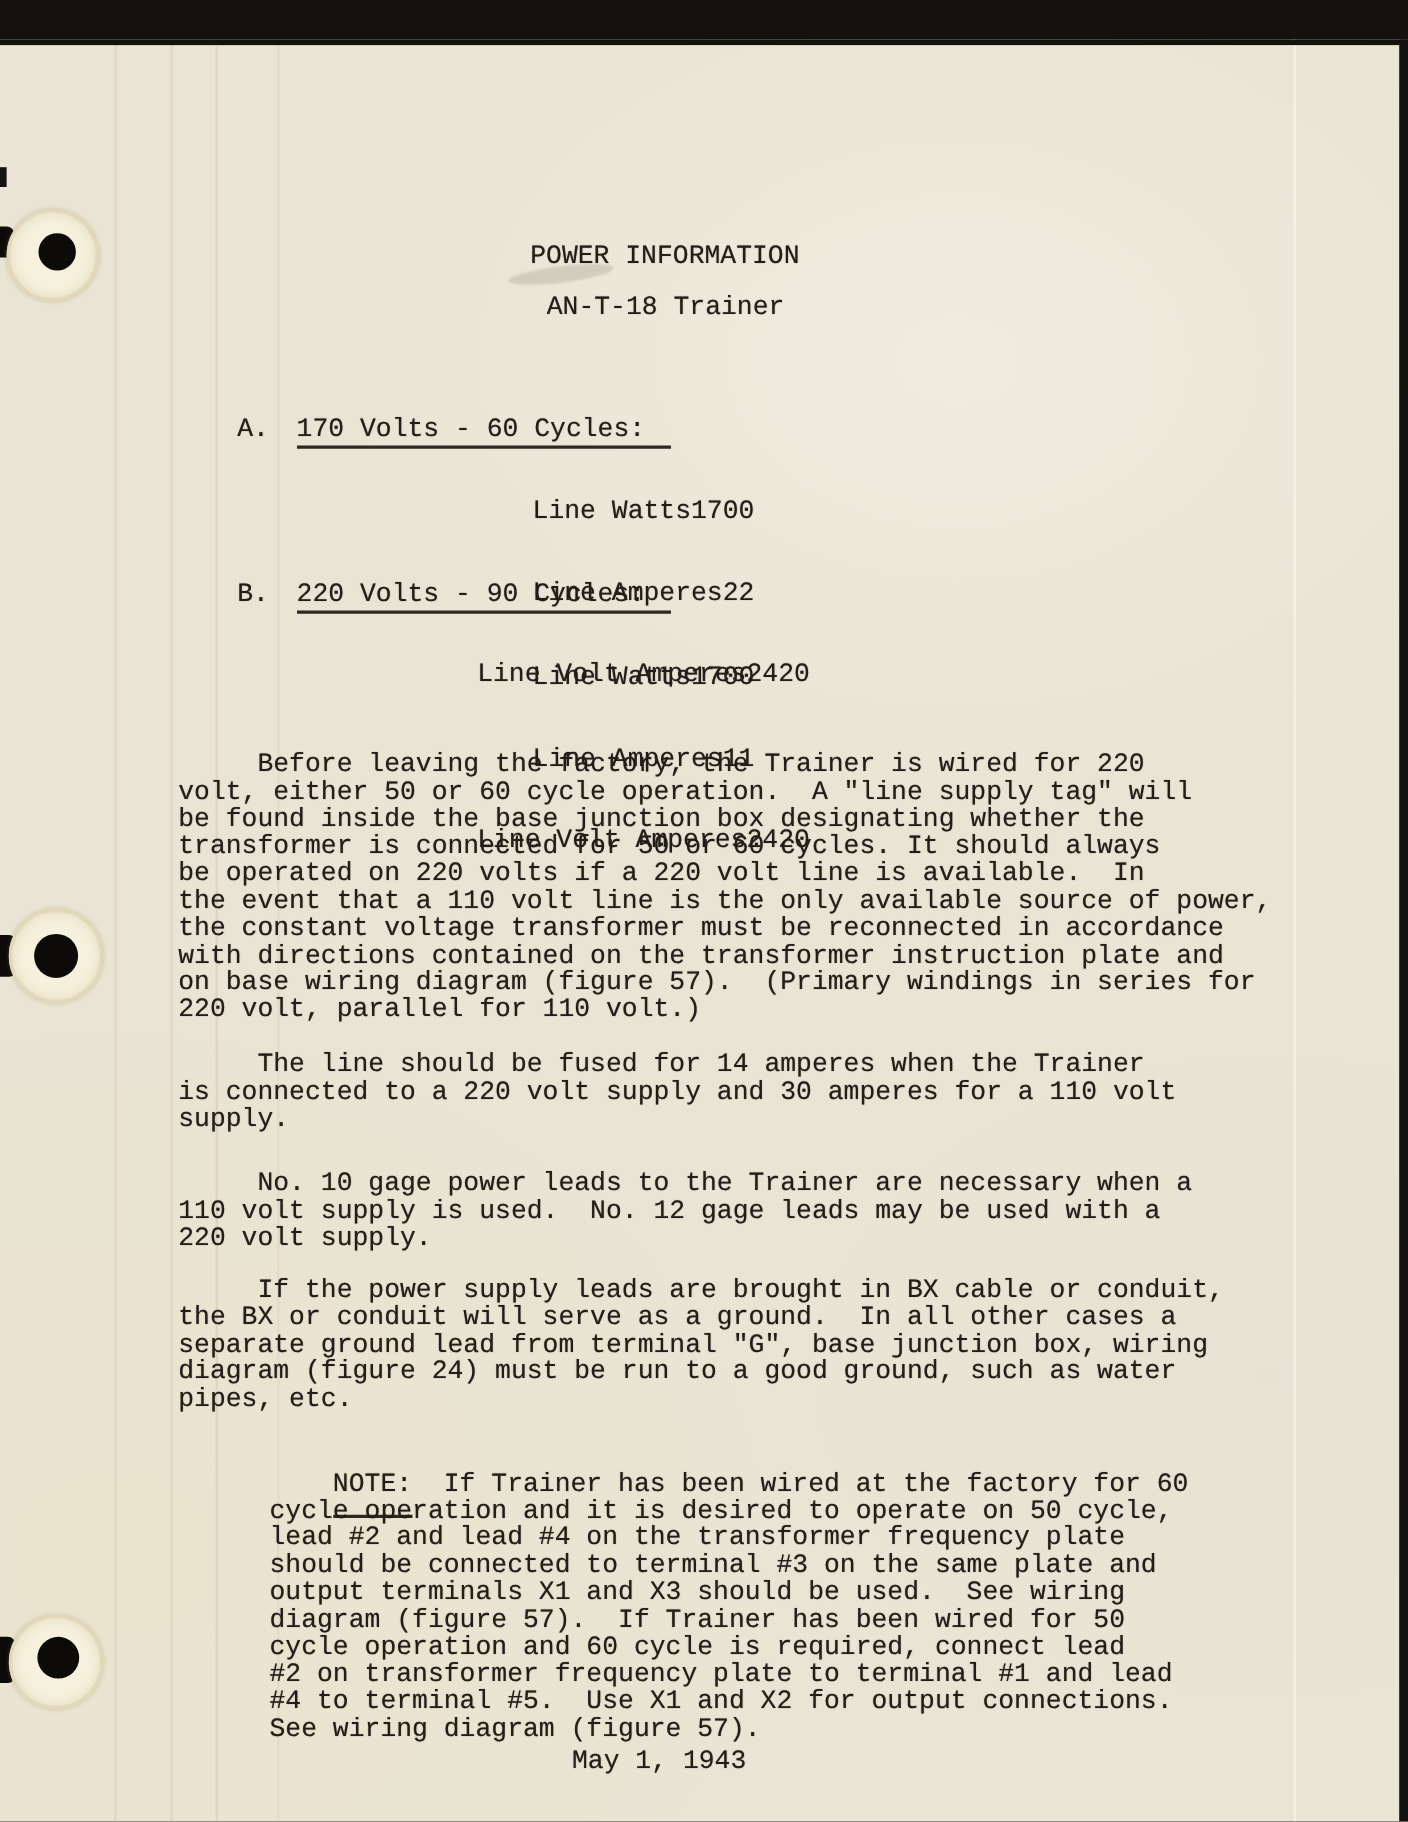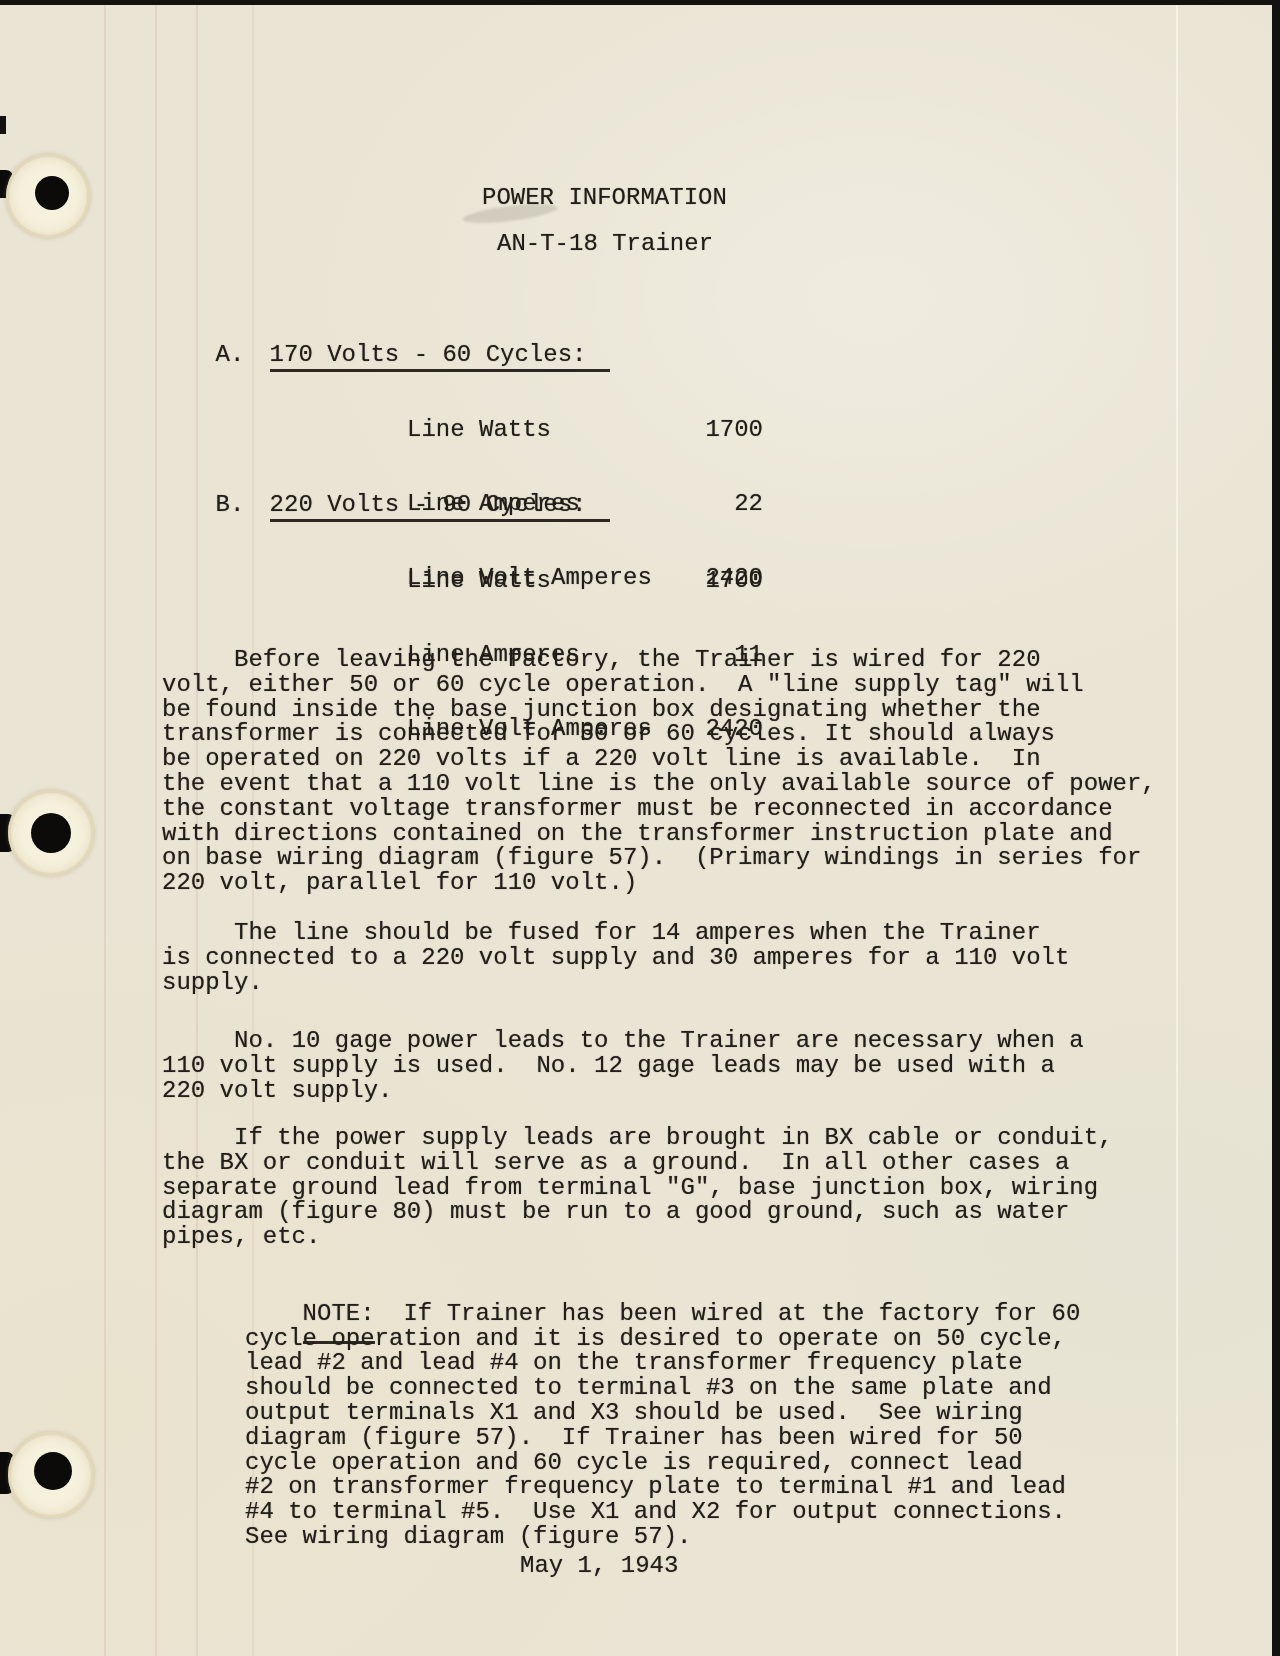--- a/index.html
+++ b/index.html
@@ -8,20 +8,21 @@
     background:#14120f;
     font-family:"Liberation Mono","DejaVu Sans Mono",monospace;
   }
   .page{
     position:absolute;inset:0;
     background:
       radial-gradient(ellipse 900px 650px at 68% 18%, rgba(255,255,255,0.28), rgba(255,255,255,0) 65%),
       radial-gradient(ellipse 1000px 800px at 8% 85%, rgba(235,226,200,0.45), rgba(235,226,200,0) 60%),
       radial-gradient(ellipse 700px 500px at 90% 75%, rgba(226,226,214,0.35), rgba(226,226,214,0) 60%),
       #e9e4d3;
+    margin-top: 36px;
   }
   
   .edge-top{position:absolute;top:0;left:0;width:100%;height:5px;background:#14120f;}
   .edge-right{position:absolute;top:0;right:0;width:8px;height:100%;background:#14120f;}
   .edge-corner{position:absolute;left:0;top:116px;width:6px;height:18px;background:#14120f;}
   
   .crease{position:absolute;top:0;bottom:0;width:2px;background:rgba(205,170,160,0.28);}
   .crease.light{background:rgba(255,255,250,0.5);}
   
   .ring{position:absolute;border-radius:50%;background:#f6f1dd;
@@ -36,21 +37,21 @@
     position:absolute;color:#211e19;font-size:24px;line-height:24.8px;
     white-space:pre-wrap;text-shadow:0 0 1px rgba(35,28,22,0.55);
   }
   .title{left:482px;top:186px;}
   .subtitle{left:497px;top:232px;}
   .sec{left:158px;}
   .sec-label{display:inline-block;width:54px;}
   .u-heavy{border-bottom:3px solid rgba(28,24,19,0.92);padding-bottom:1px;padding-right:24px;}
   .u-note{border-bottom:3px solid rgba(28,24,19,0.92);padding-bottom:14px;}
   .spec-table{left:407px;width:356px;}
-  .spec-row{display:flex;justify-content:space-between;}
+  .spec-row{display:flex;justify-content:center;}
   .para{left:162px;width:1085px;}
   .note{left:245px;width:880px;}
   .date{left:520px;top:1554px;}
 </style>
 </head>
 <body>
 
 <div class="page">
 
   <div class="crease" style="left:104px"></div>
@@ -122,21 +123,21 @@
 220 volt, parallel for 110 volt.)</div>
   <div class="txt para" style="top:921px">     The line should be fused for 14 amperes when the Trainer
 is connected to a 220 volt supply and 30 amperes for a 110 volt
 supply.</div>
   <div class="txt para" style="top:1029px">     No. 10 gage power leads to the Trainer are necessary when a
 110 volt supply is used.  No. 12 gage leads may be used with a
 220 volt supply.</div>
   <div class="txt para" style="top:1126px">     If the power supply leads are brought in BX cable or conduit,
 the BX or conduit will serve as a ground.  In all other cases a
 separate ground lead from terminal "G", base junction box, wiring
-diagram (figure 80) must be run to a good ground, such as water
+diagram (figure 24) must be run to a good ground, such as water
 pipes, etc.</div>
 
   <div class="txt note" style="top:1277px">
     <span class="u-note">NOTE:</span><span>  If Trainer has been wired at the factory for 60
 cycle operation and it is desired to operate on 50 cycle,
 lead #2 and lead #4 on the transformer frequency plate
 should be connected to terminal #3 on the same plate and
 output terminals X1 and X3 should be used.  See wiring
 diagram (figure 57).  If Trainer has been wired for 50
 cycle operation and 60 cycle is required, connect lead

